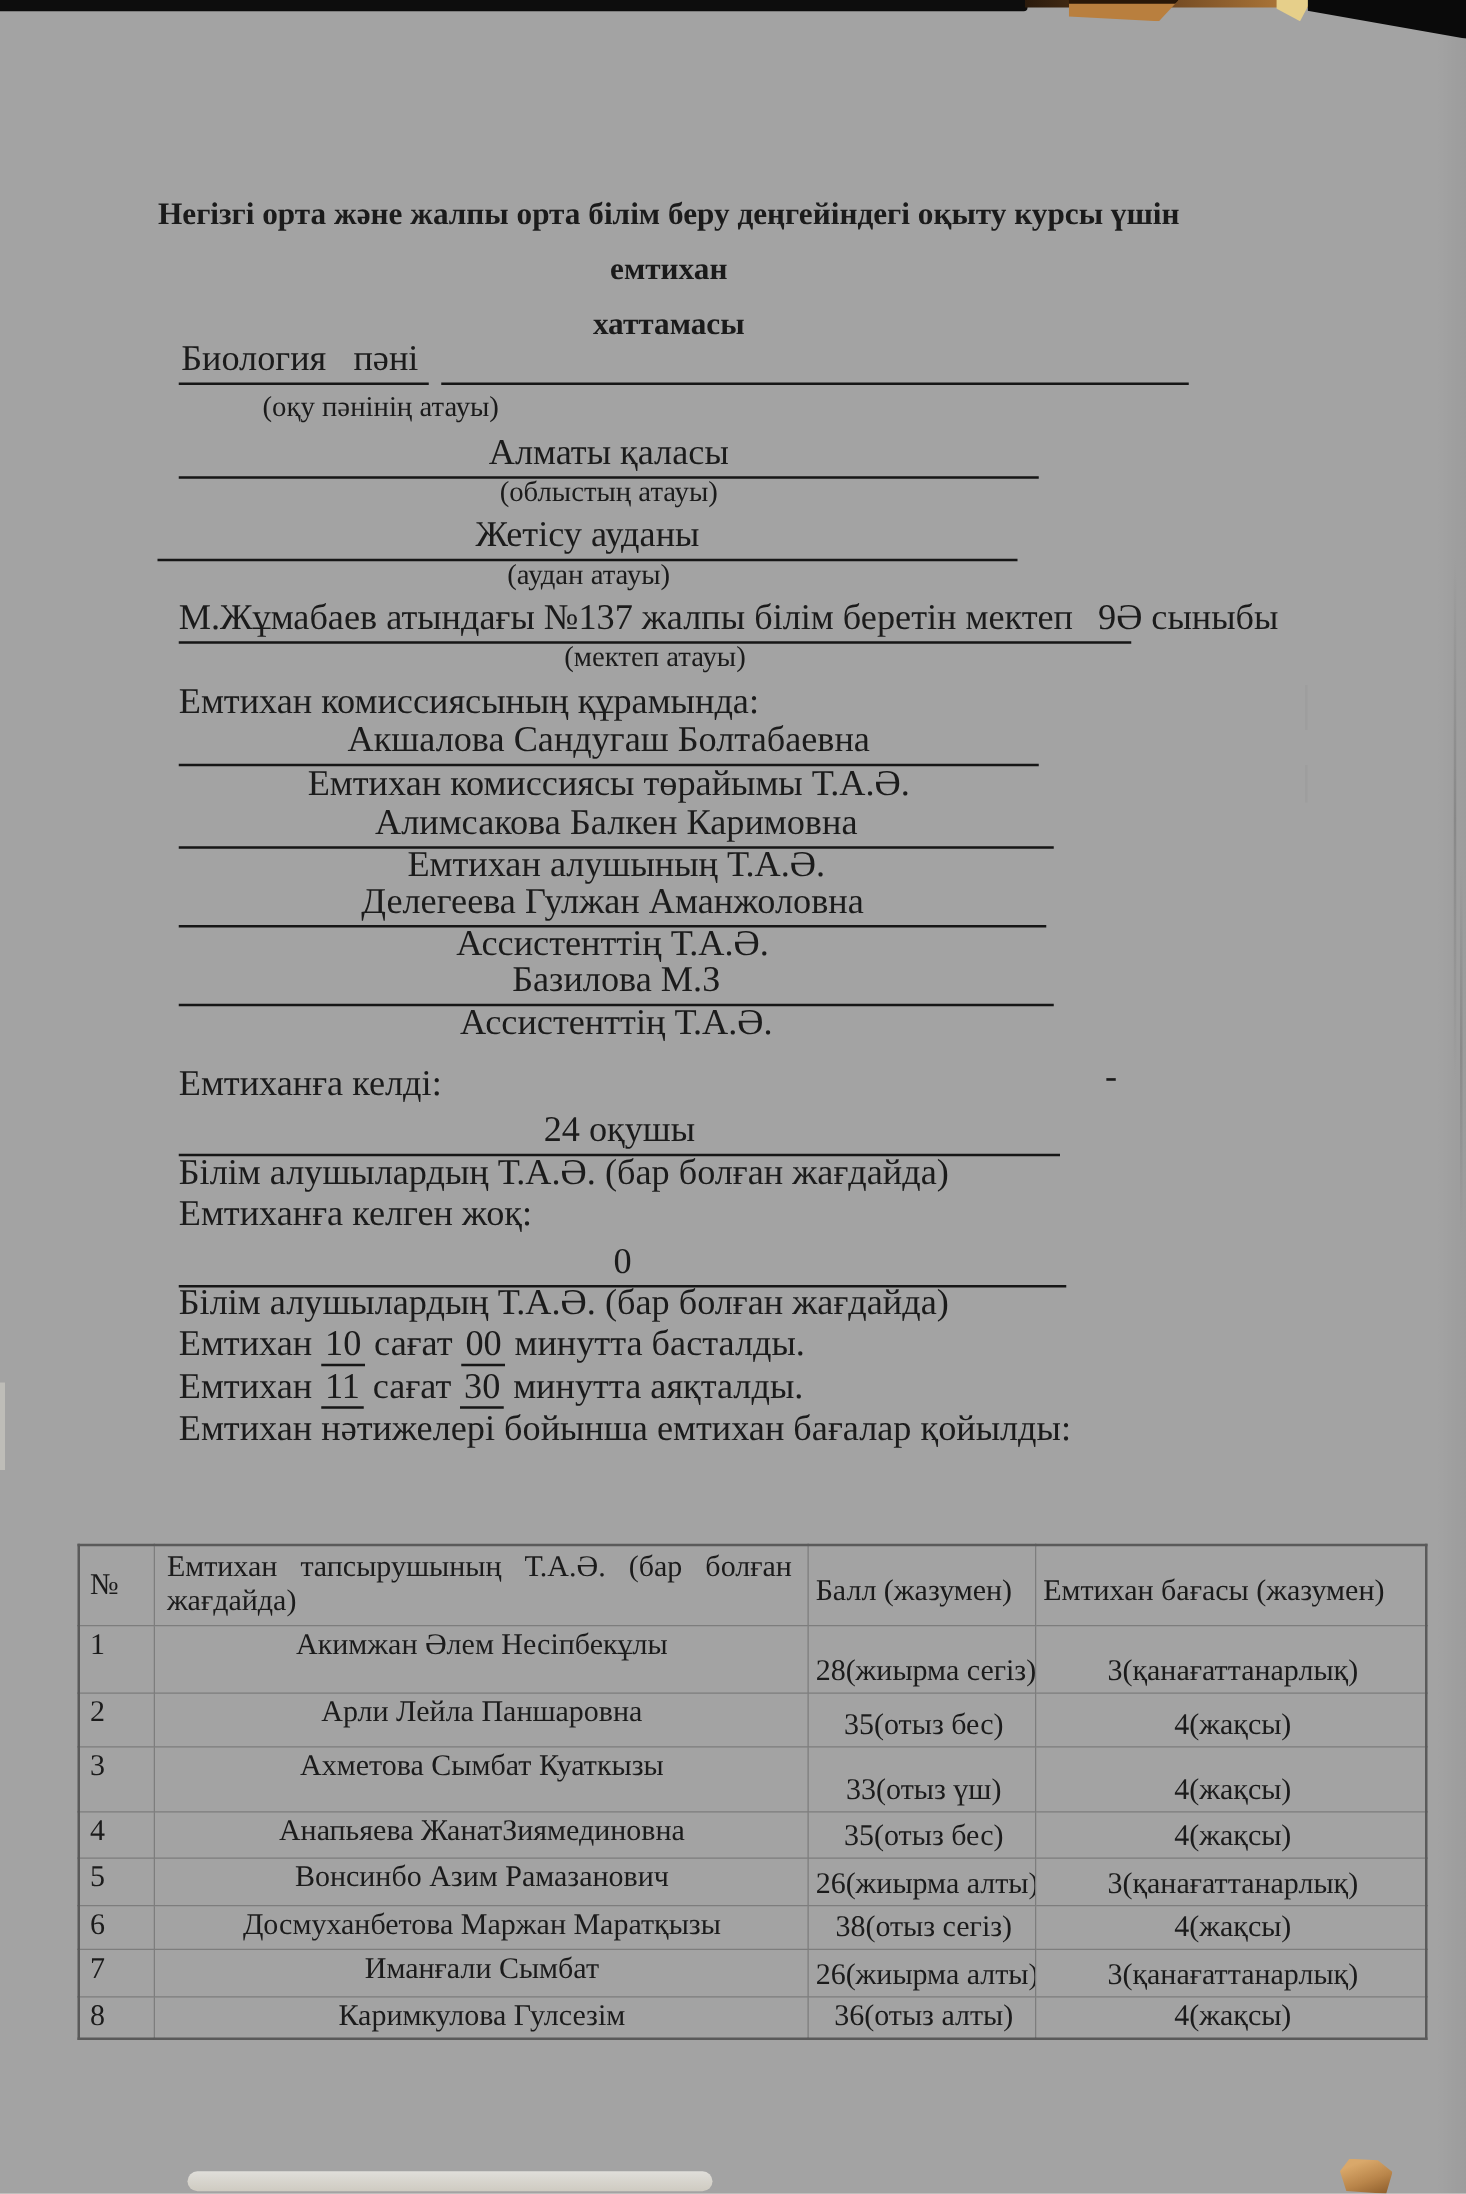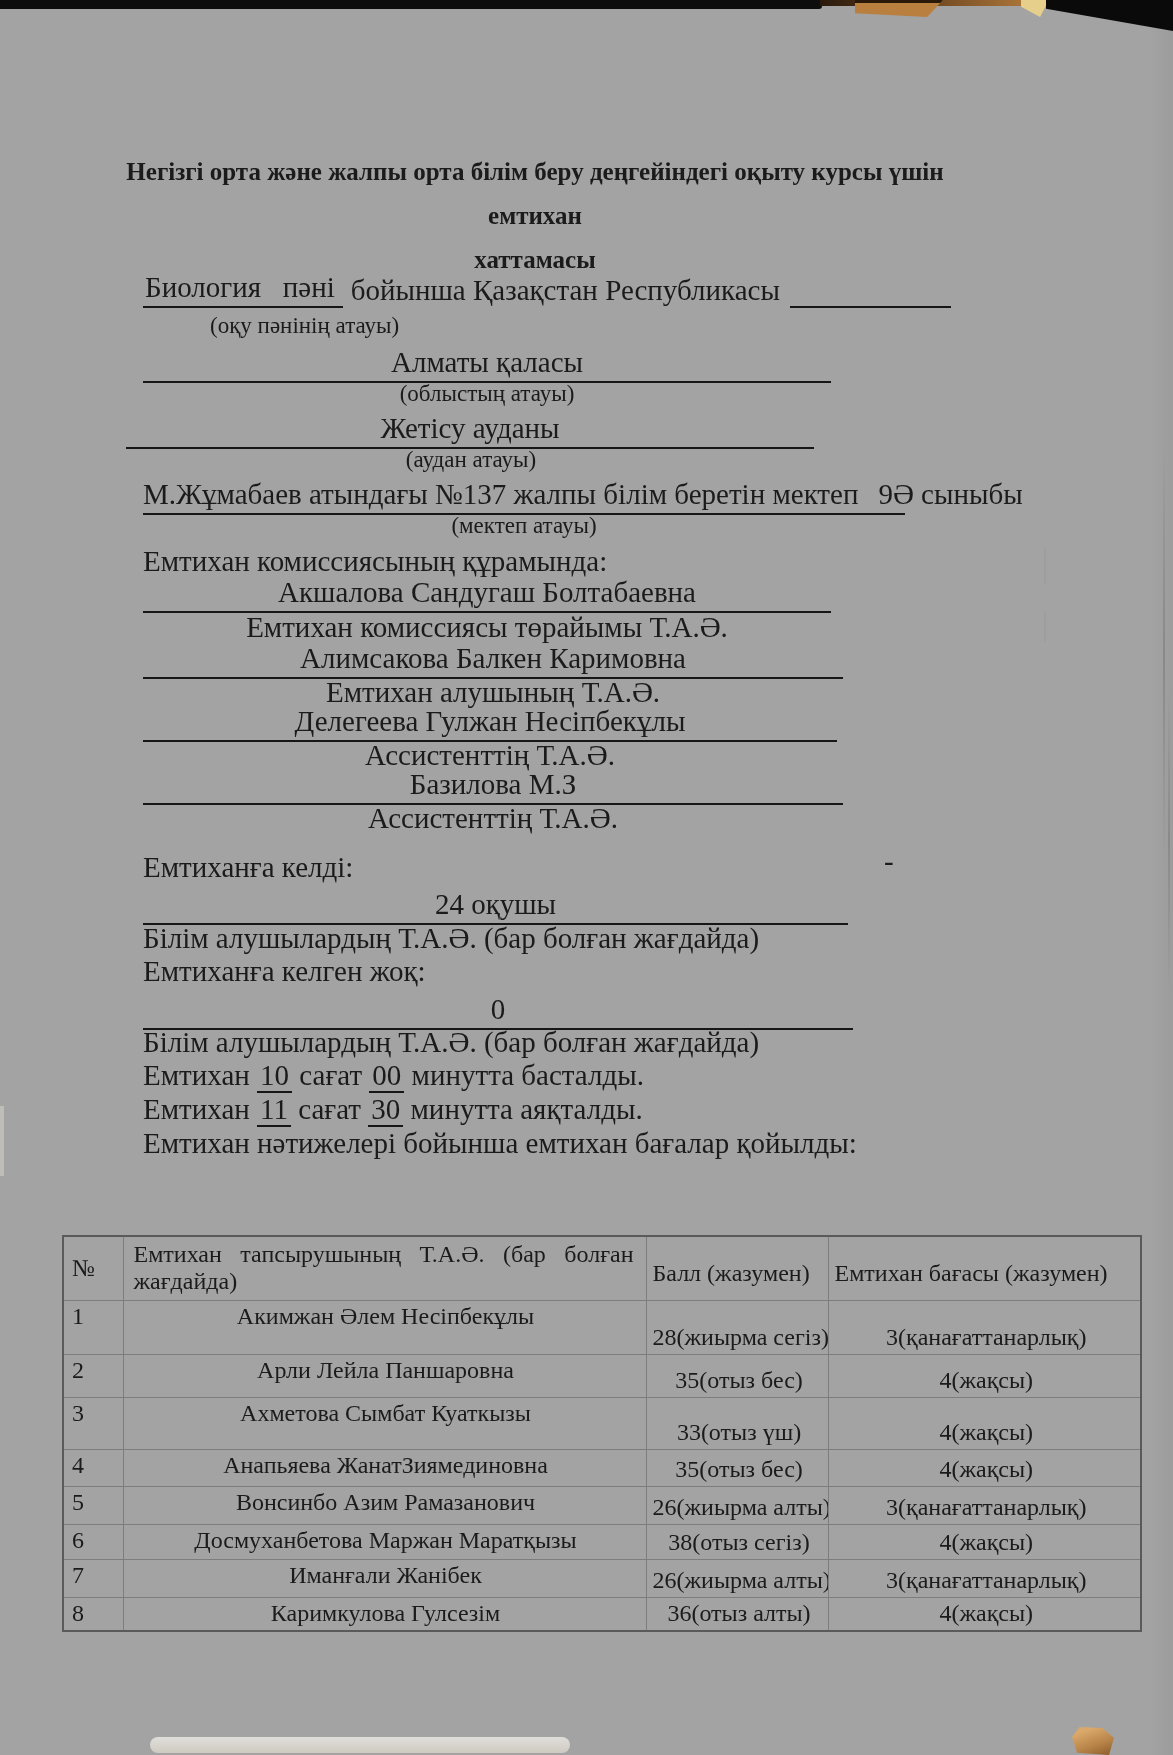--- a/index.html
+++ b/index.html
@@ -83,21 +83,20 @@
   <div class="art bottom-smudge"></div>
   <div class="art bottom-blob"></div>
 
   <div class="t wrap center bold doc-title" style="top:150px;left:100px;width:870px;">
     <span style="display:block;">Негізгі орта және жалпы орта білім беру деңгейіндегі оқыту курсы үшін емтихан</span>
     <span style="display:block;">хаттамасы</span>
   </div>
 
   <div class="t flexline" style="top:276px;left:143px;width:808px;height:32px;">
     <span class="uline pre subj-val">Биология   пәні</span>
-    <span class="rest">бойынша Қазақстан Республикасы</span>
     <span class="fill"></span>
   </div>
   <div class="t cap" style="top:312px;left:210px;">(оқу пәнінің атауы)</div>
 
   <div class="t center uline" style="top:344px;left:143px;width:688px;">Алматы қаласы</div>
   <div class="t cap center" style="top:380px;left:143px;width:688px;">(облыстың атауы)</div>
 
   <div class="t center uline" style="top:410px;left:126px;width:688px;">Жетісу ауданы</div>
   <div class="t cap center" style="top:446px;left:127px;width:688px;">(аудан атауы)</div>
 
@@ -107,21 +106,21 @@
   <div class="t cap center" style="top:512px;left:143px;width:762px;">(мектеп атауы)</div>
 
   <div class="t" style="top:543px;left:143px;">Емтихан комиссиясының құрамында:</div>
 
   <div class="t center uline" style="top:574px;left:143px;width:688px;">Акшалова Сандугаш Болтабаевна</div>
   <div class="t center" style="top:609px;left:143px;width:688px;">Емтихан комиссиясы төрайымы Т.А.Ә.</div>
 
   <div class="t center uline" style="top:640px;left:143px;width:700px;">Алимсакова Балкен Каримовна</div>
   <div class="t center" style="top:674px;left:143px;width:700px;">Емтихан алушының Т.А.Ә.</div>
 
-  <div class="t center uline" style="top:703px;left:143px;width:694px;">Делегеева Гулжан Несіпбекұлы</div>
+  <div class="t center uline" style="top:703px;left:143px;width:694px;">Делегеева Гулжан Аманжоловна</div>
   <div class="t center" style="top:737px;left:143px;width:694px;">Ассистенттің Т.А.Ә.</div>
 
   <div class="t center uline" style="top:766px;left:143px;width:700px;">Базилова М.З</div>
   <div class="t center" style="top:800px;left:143px;width:700px;">Ассистенттің Т.А.Ә.</div>
 
   <div class="t" style="top:849px;left:143px;">Емтиханға келді:</div>
   <div class="t" style="top:843px;left:884px;">-</div>
   <div class="t center uline" style="top:886px;left:143px;width:705px;">24 оқушы</div>
   <div class="t" style="top:920px;left:143px;">Білім алушылардың Т.А.Ә. (бар болған жағдайда)</div>
 
@@ -193,21 +192,21 @@
         <td class="grade">3(қанағаттанарлық)</td>
       </tr>
       <tr class="r6">
         <td class="num">6</td>
         <td class="name">Досмуханбетова Маржан Маратқызы</td>
         <td class="score">38(отыз сегіз)</td>
         <td class="grade">4(жақсы)</td>
       </tr>
       <tr class="r7">
         <td class="num">7</td>
-        <td class="name">Иманғали Жанібек</td>
+        <td class="name">Иманғали Сымбат</td>
         <td class="score">26(жиырма алты)</td>
         <td class="grade">3(қанағаттанарлық)</td>
       </tr>
       <tr class="r8">
         <td class="num">8</td>
         <td class="name">Каримкулова Гулсезім</td>
         <td class="score">36(отыз алты)</td>
         <td class="grade">4(жақсы)</td>
       </tr>
     </tbody>

